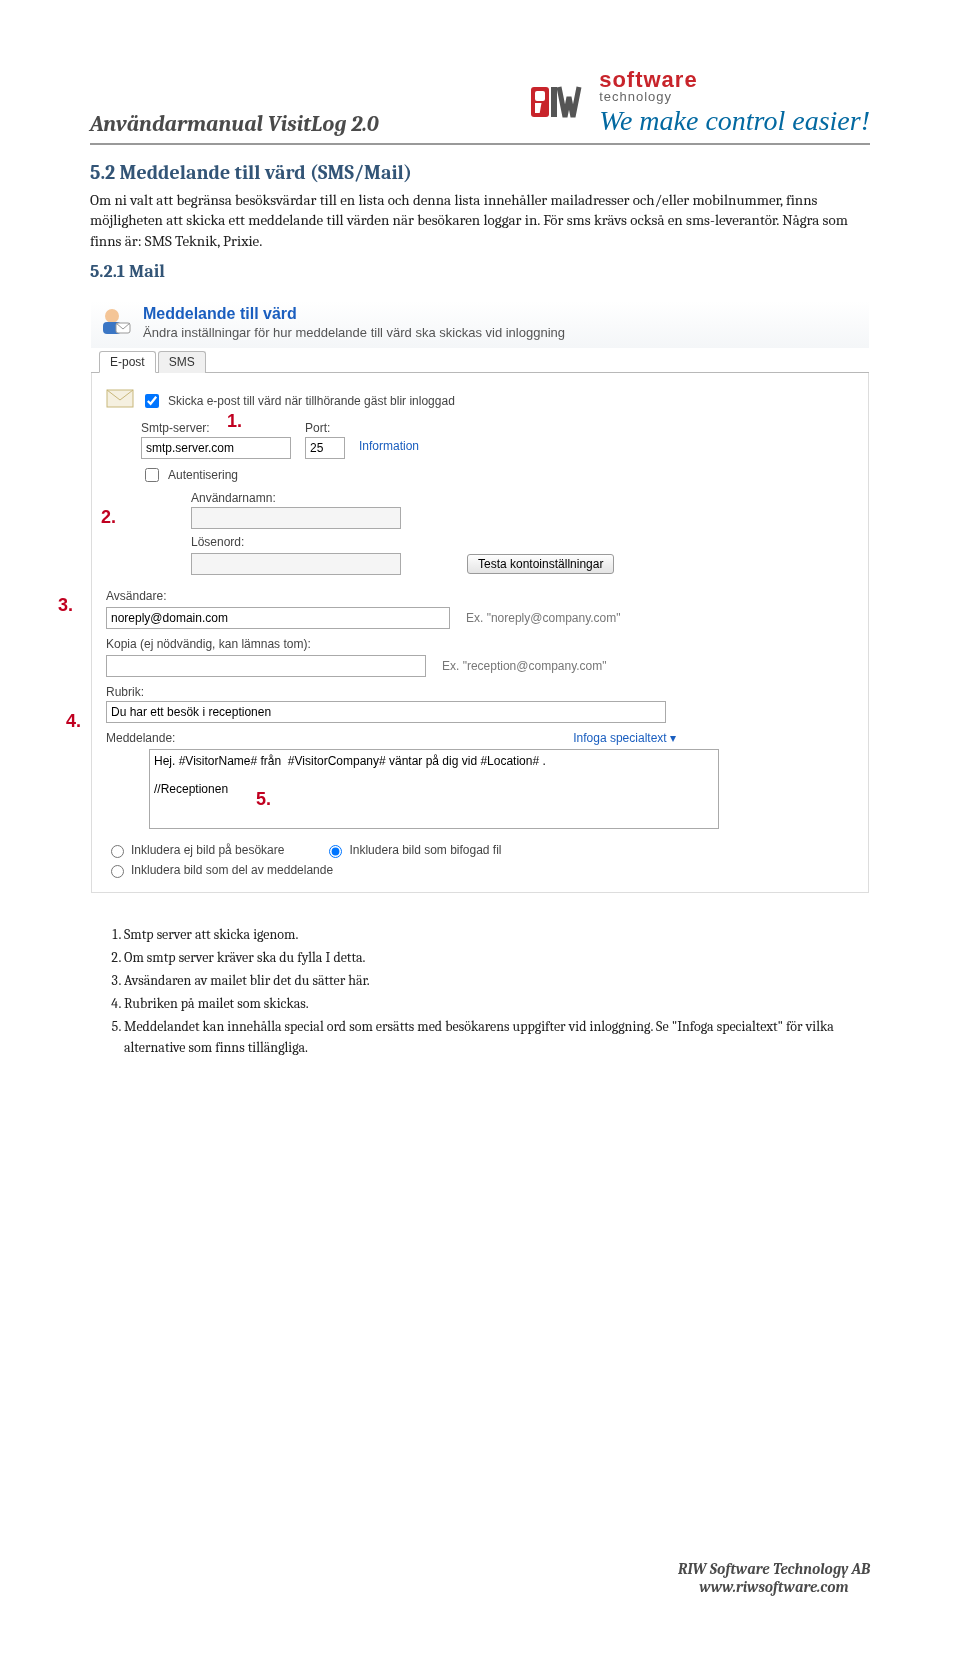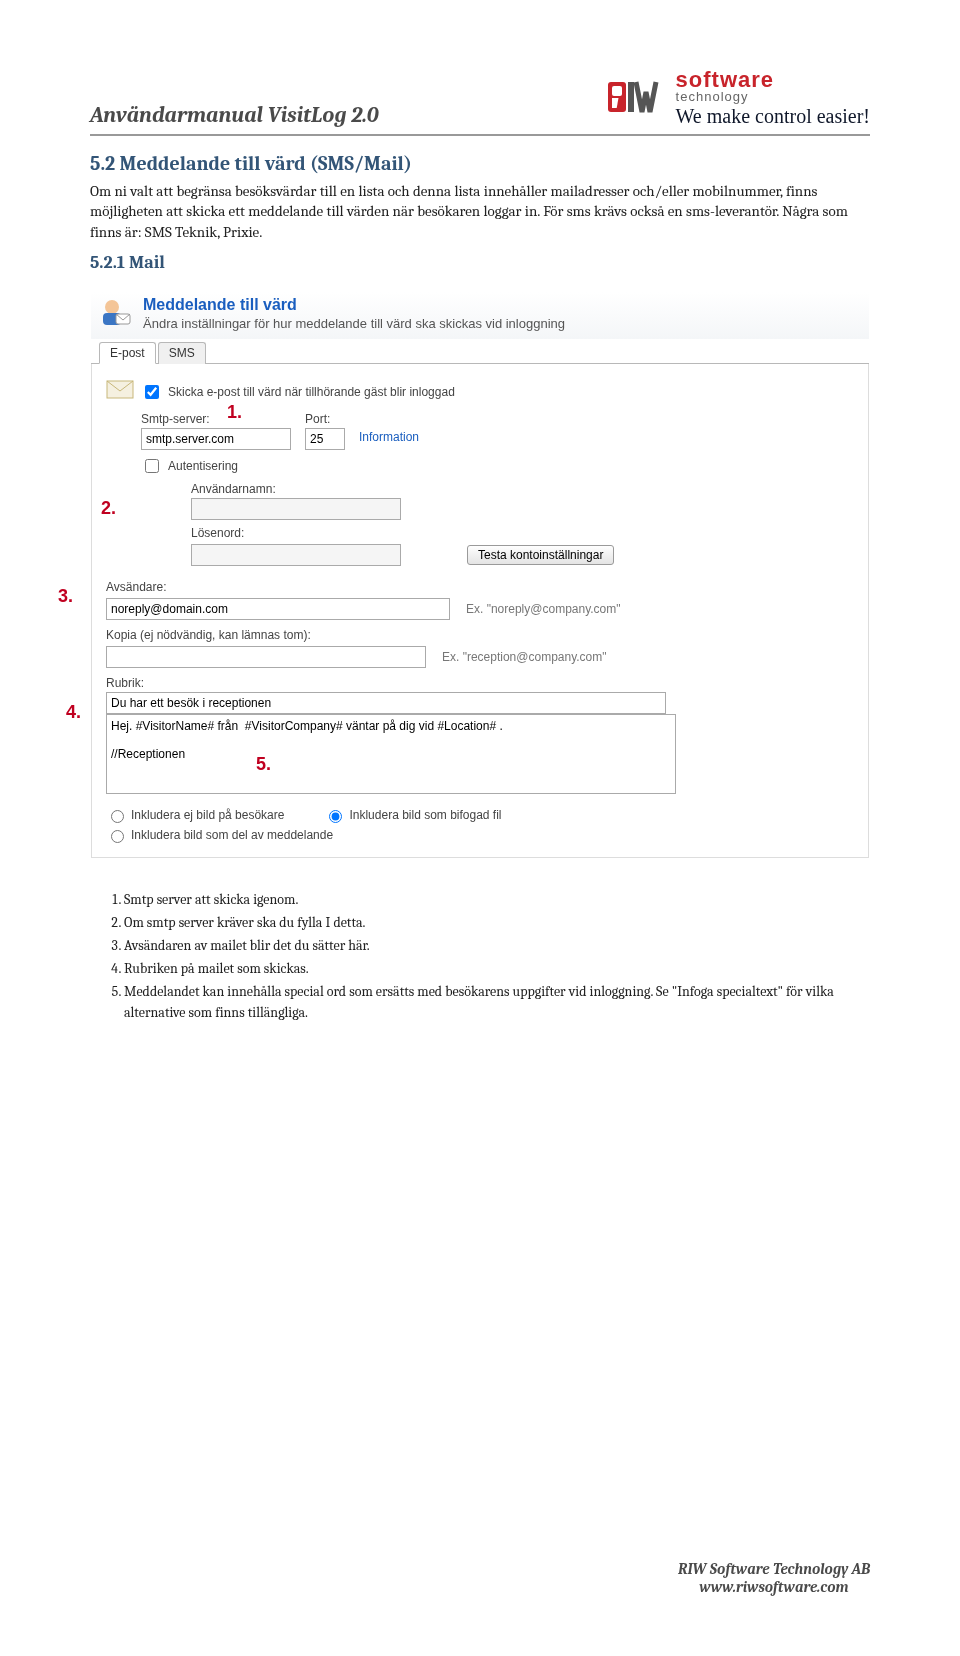--- a/index.html
+++ b/index.html
@@ -29,21 +29,21 @@
     font-style: italic;
     font-weight: bold;
     color: #4a4a4a;
     font-size: 22px;
   }
   .logo { display: flex; align-items: center; gap: 4px; }
   .logo-mark { display:flex; gap:0; }
   .logo-text { display:flex; flex-direction:column; line-height: 0.95; }
   .logo-line1 { font-family: Arial, sans-serif; font-size: 22px; font-weight: bold; color: #c8242b; letter-spacing:1px;}
   .logo-line2 { font-family: Arial, sans-serif; font-size: 13px; color: #666; letter-spacing:1px;}
-  .logo-tag { font-family: "Brush Script MT", cursive; color:#0f172a; font-size: 20px; margin-top:2px;}
+  .logo-tag { font-family: "Brush Script MT", cursive; font-style: italic; color:#0369a1; font-size: 28px; margin-top:2px;}
 
   h2.section-title {
     font-family: Cambria, Georgia, serif;
     color: #335577;
     font-size: 20px;
     font-weight: bold;
     margin: 16px 0 6px 0;
   }
   p.body-text { margin: 4px 0 10px 0; font-size: 15px; line-height: 1.35; color:#222; }
   h3.subsection {
@@ -74,21 +74,21 @@
   .row { display:flex; align-items:center; gap:6px; margin: 4px 0;}
   .lbl { font-size:12px; color:#444;}
   .field-label { font-size:12px; color:#444; margin-top:6px; margin-bottom:2px;}
   input.txt {
     font-family: "Segoe UI", Tahoma, sans-serif;
     font-size:12px; padding: 2px 4px;
     border:1px solid #aaa; background:#fff; height:22px;
   }
   textarea.txt {
     font-family: "Segoe UI", Tahoma, sans-serif;
-    font-size:12px; padding:4px; border:1px solid #aaa; width:100%; resize:none;
+    font-size:12px; padding:4px; border:1px solid #aaa; width:100%; resize:none;margin-left:43px;
   }
   .btn {
     font-family: "Segoe UI", Tahoma, sans-serif; font-size:12px;
     padding:2px 10px; background: linear-gradient(#fefefe,#e4e4e4);
     border:1px solid #9a9a9a; border-radius:3px;
   }
   .link { color:#1a5ebf; font-size:12px; cursor:pointer;}
   .chk { width:14px; height:14px;}
   .radio-row { display:flex; gap:40px; margin-top:10px;}
   .radio-opt { display:flex; align-items:center; gap:4px; font-size:12px; color:#444;}
@@ -209,20 +209,24 @@
         <div class="field-label" style="margin-top:8px;">Kopia (ej nödvändig, kan lämnas tom):</div>
         <div class="row">
           <input class="txt" style="width: 320px;" value="">
           <span class="lbl" style="margin-left:10px; color:#777;">Ex. "reception@company.com"</span>
         </div>
 
         <span class="callout" style="left:-40px; top:122px;">4.</span>
         <div class="field-label" style="margin-top:8px;">Rubrik:</div>
         <input class="txt" style="width: 560px;" value="Du har ett besök i receptionen">
 
+        <div class="row" style="margin-top:8px; justify-content:space-between; width:570px;">
+          <span class="field-label" style="margin:0;">Meddelande:</span>
+          <span class="link">Infoga specialtext ▾</span>
+        </div>
         <div style="position:relative;">
           <span class="callout" style="left:150px; top:40px;">5.</span>
           <textarea class="txt" rows="5" style="width: 570px;">Hej. #VisitorName# från  #VisitorCompany# väntar på dig vid #Location# .
 
 //Receptionen</textarea>
         </div>
 
         <div class="radio-row">
           <label class="radio-opt">
             <input type="radio" name="img" style="">

